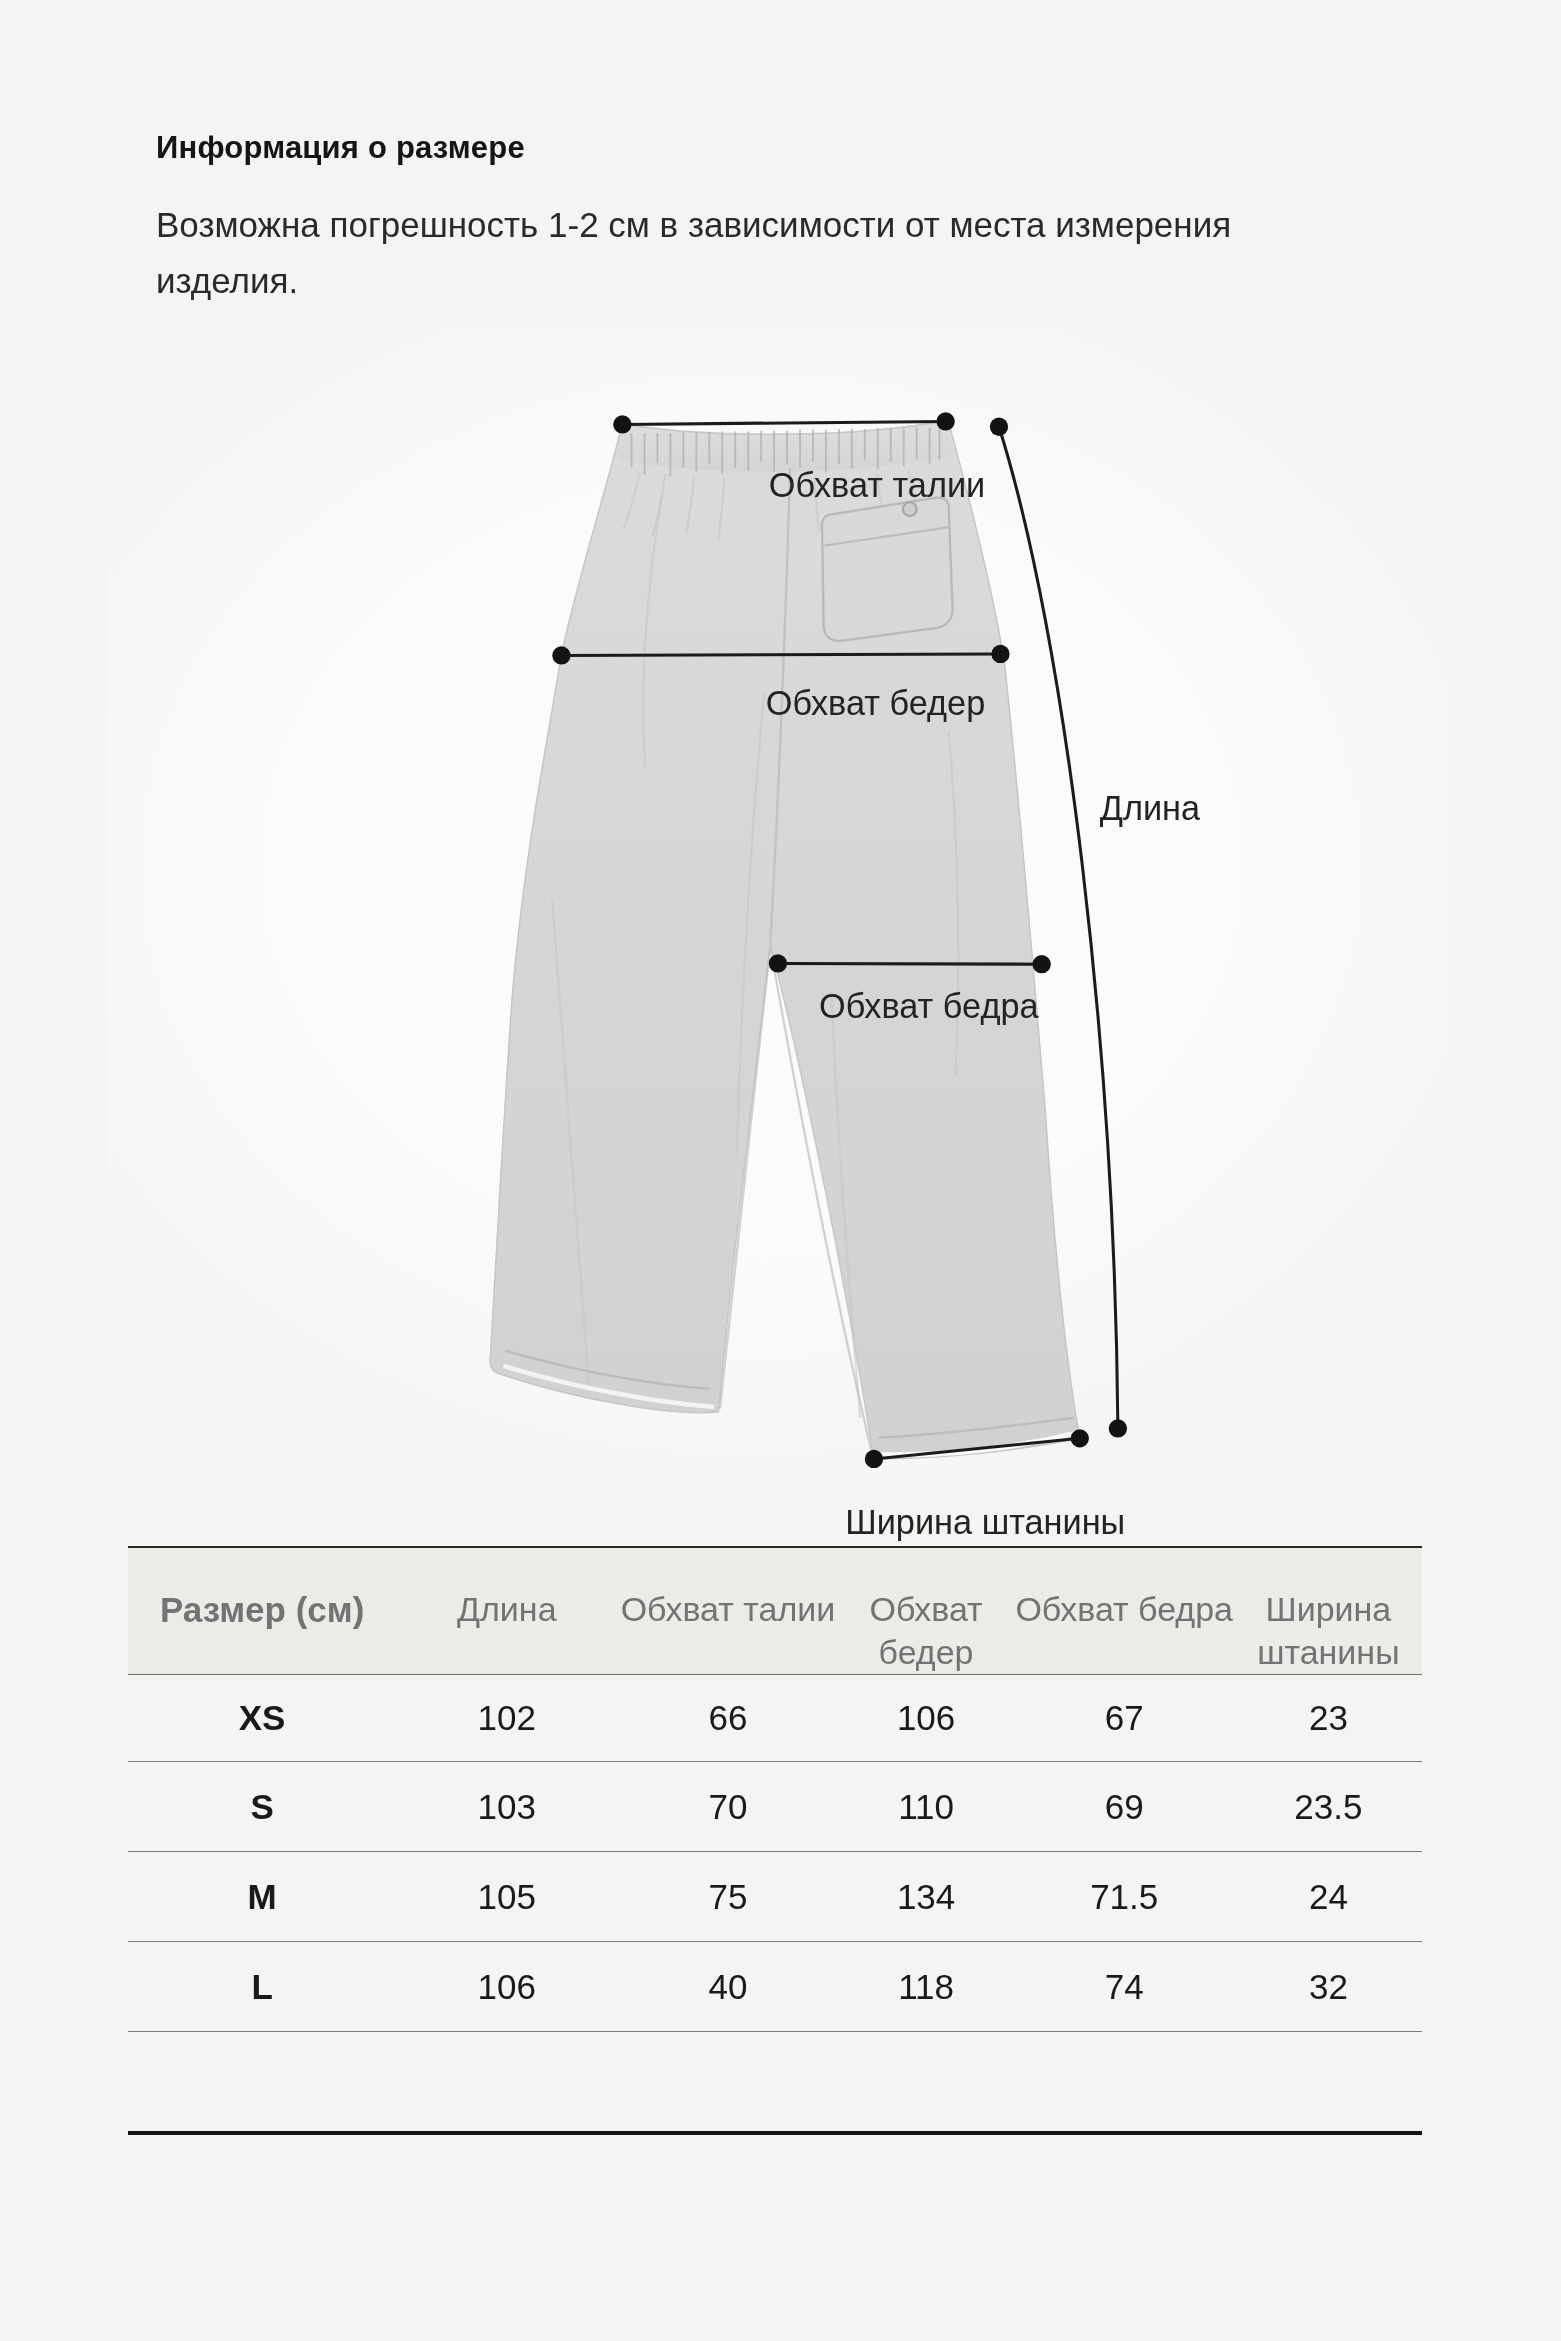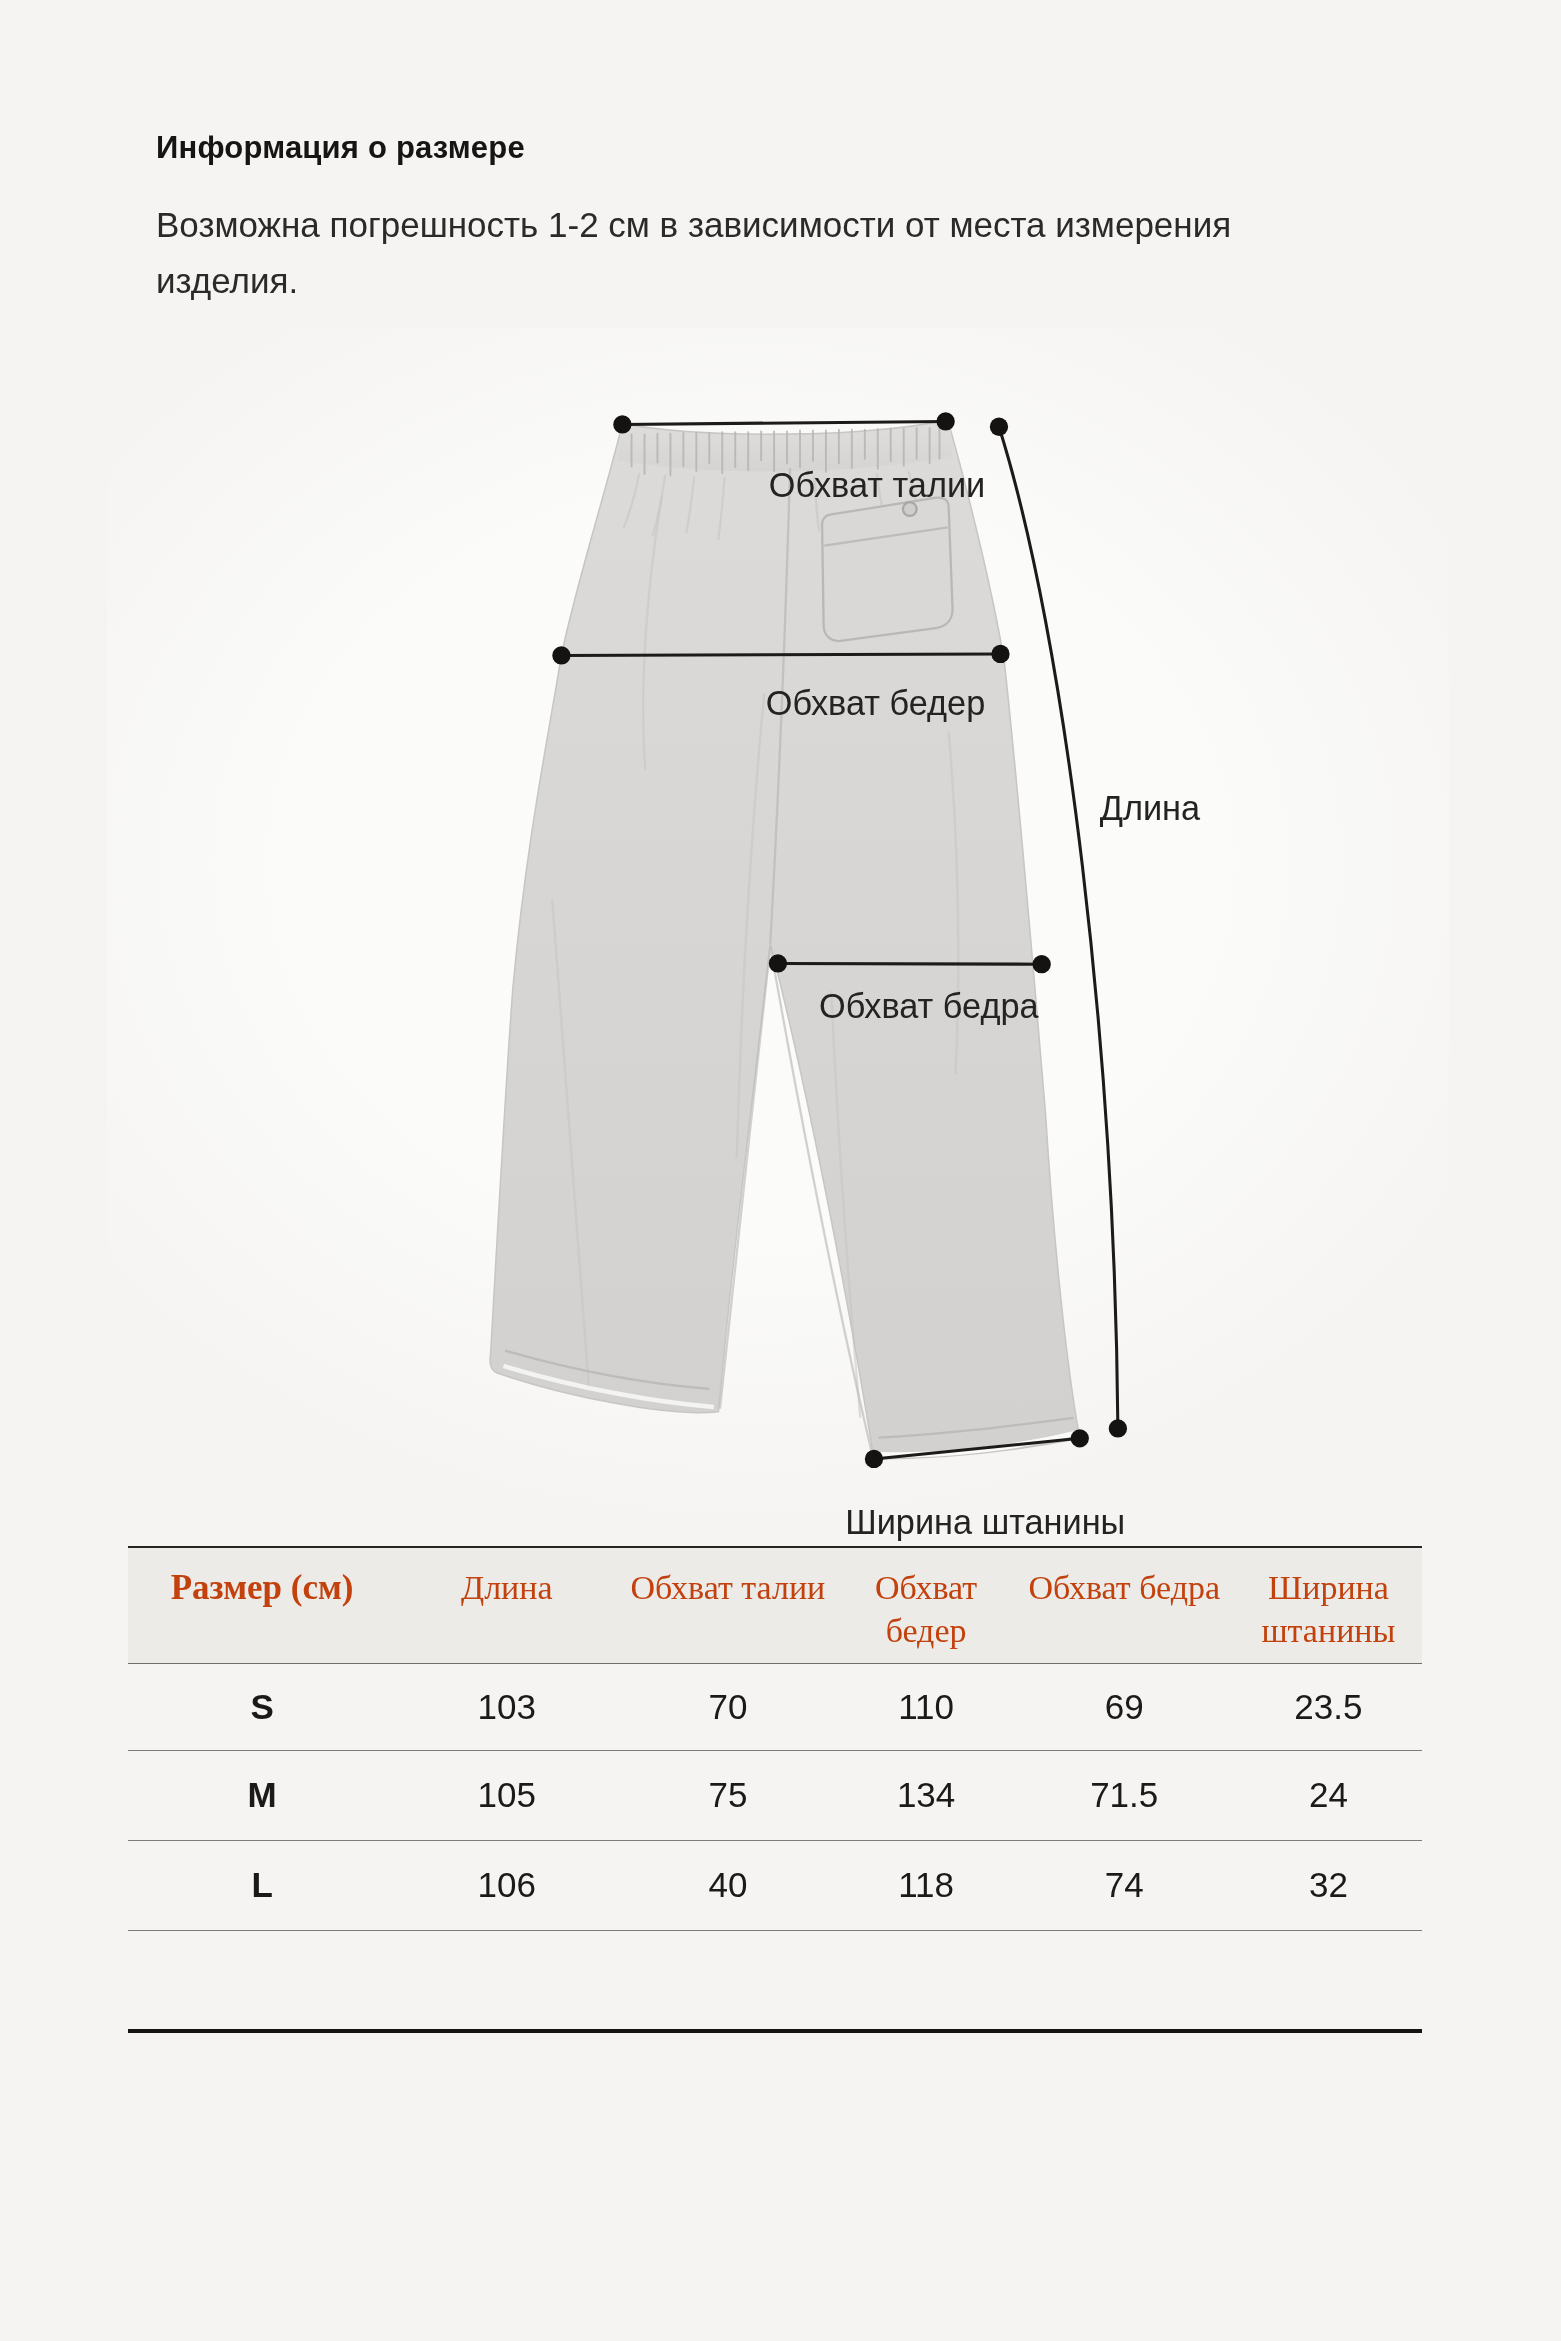--- a/index.html
+++ b/index.html
@@ -42,22 +42,22 @@
     font-size:45px;fill:#242321;
   }
   .size-table{
     position:absolute;left:128px;top:1546px;width:1294px;
     border-collapse:collapse;table-layout:fixed;
     border-top:2.3px solid var(--border-dark);
     border-bottom:4.6px solid #151412;
   }
   .size-table thead tr{height:116px;background:var(--header-bg);}
   .size-table thead th{
-    font-size:34px;font-weight:400;color:#c2410c;text-align:center;
-    vertical-align:top;padding-top:18px;line-height:43px;font-family:Liberation Serif, serif;
+    font-size:34px;font-weight:400;color:#737373;text-align:center;
+    vertical-align:top;padding-top:40px;line-height:43px;
   }
   .size-table thead th.col-size{font-weight:700;font-size:35px;}
   .size-table thead tr{border-bottom:1.5px solid #6f6e6c;}
   .size-table tbody tr{height:90px;border-bottom:1.5px solid var(--divider);}
   .size-table tbody tr:first-child{height:87px;}
   .size-table tbody td{
     font-size:35px;text-align:center;vertical-align:middle;color:#1b1a18;
   }
   .size-table tbody td.cell-size{font-weight:700;}
   .size-table tfoot tr{height:101px;}
@@ -178,20 +178,28 @@
       <th class="col-size">Размер (см)</th>
       <th>Длина</th>
       <th>Обхват талии</th>
       <th>Обхват бедер</th>
       <th>Обхват бедра</th>
       <th>Ширина штанины</th>
     </tr>
   </thead>
   <tbody>
     <tr>
+      <td class="cell-size">XS</td>
+      <td>102</td>
+      <td>66</td>
+      <td>106</td>
+      <td>67</td>
+      <td>23</td>
+    </tr>
+    <tr>
       <td class="cell-size">S</td>
       <td>103</td>
       <td>70</td>
       <td>110</td>
       <td>69</td>
       <td>23.5</td>
     </tr>
     <tr>
       <td class="cell-size">M</td>
       <td>105</td>

